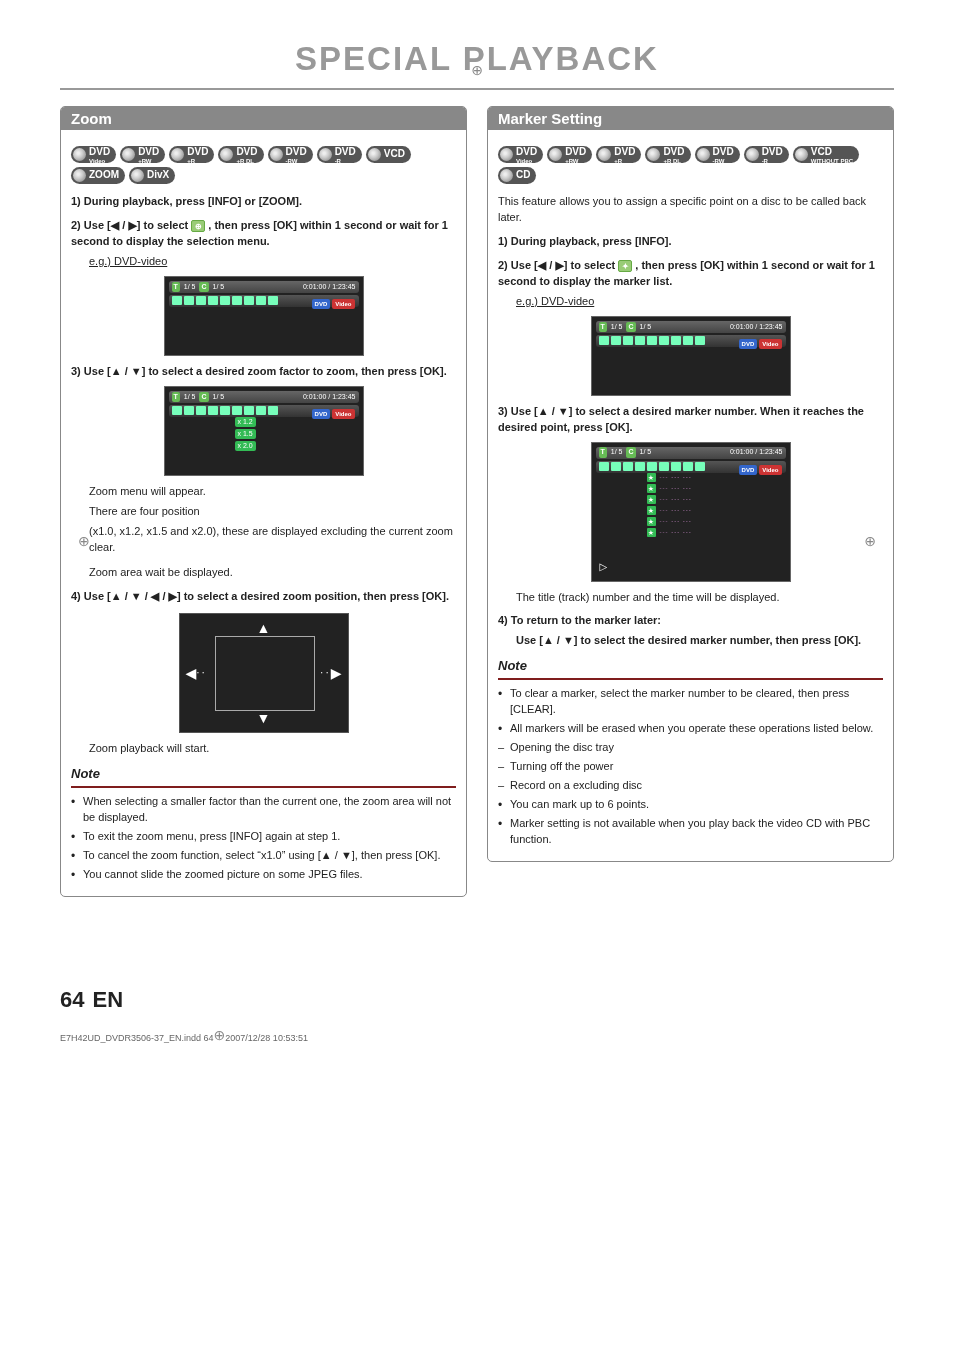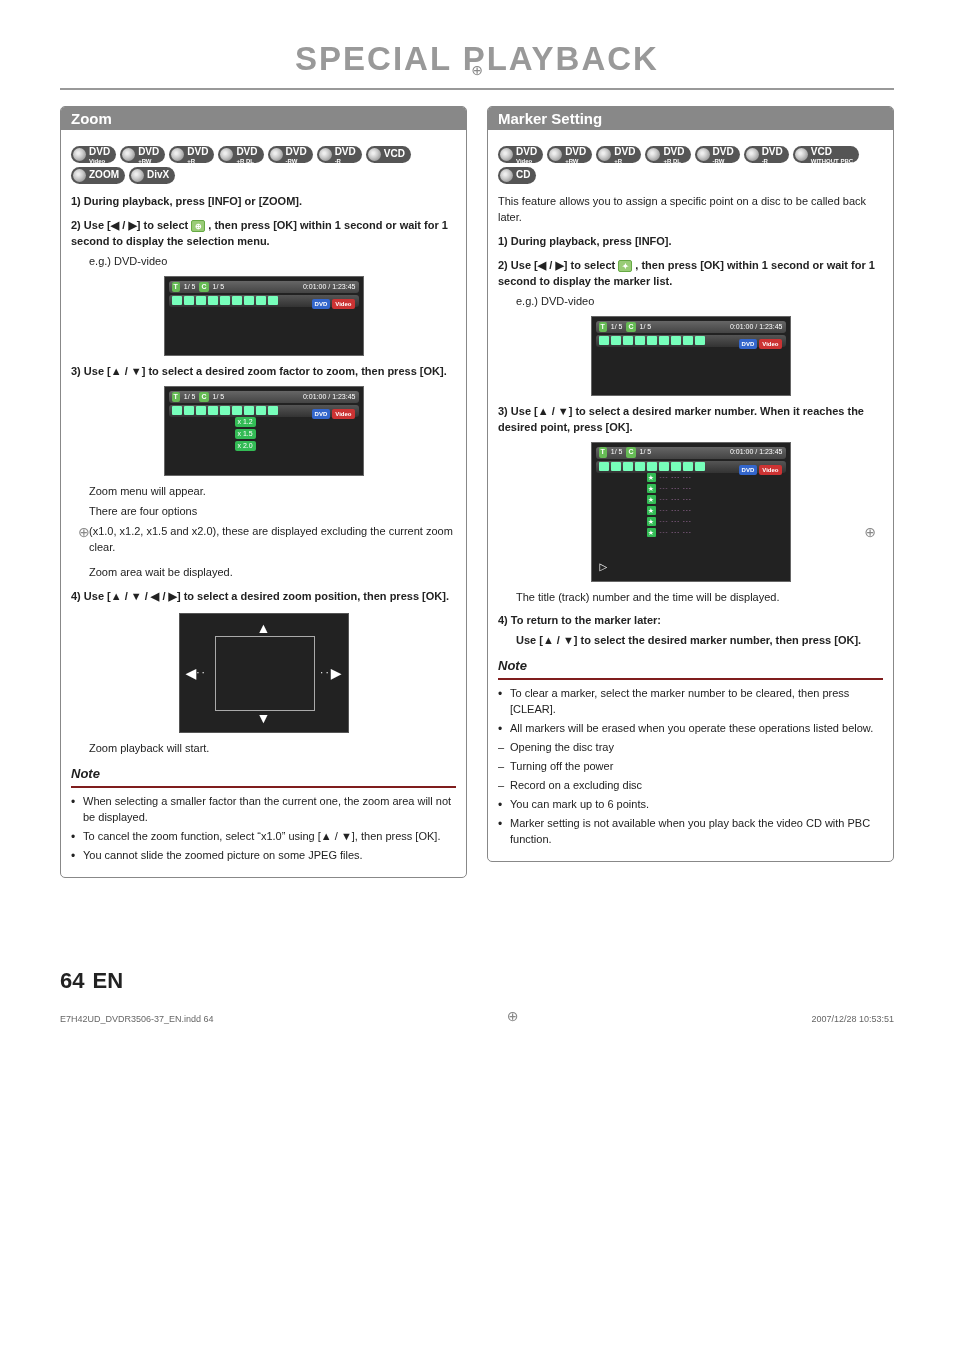--- a/index.html
+++ b/index.html
@@ -74,21 +74,21 @@
     border-radius: 50%;
     background: radial-gradient(circle at 40% 40%, #eee 10%, #ccc 40%, #777 100%);
     margin-right: 3px;
   }
   .badge-sub { font-size: 6px; display: block; line-height: 0.8; }
   .step {
     font-weight: bold;
     margin-top: 8px;
     margin-bottom: 4px;
   }
-  .indent { padding-left: 18px; }
+  .indent { padding-left: 18px; text-decoration: underline; }
   .body-text { margin: 4px 0 4px 18px; }
   .mini-screen {
     width: 200px;
     height: 80px;
     background: #222;
     border: 1px solid #666;
     margin: 6px auto 8px auto;
     padding: 4px;
     position: relative;
   }
@@ -187,21 +187,20 @@
     border: 1px solid #aaa;
   }
   .arrow { position:absolute; color:#fff; font-size:14px; }
   .arrow.up { top:4px; left:50%; transform:translateX(-50%);}
   .arrow.down { bottom:4px; left:50%; transform:translateX(-50%);}
   .arrow.left { left:6px; top:50%; transform:translateY(-50%); display:flex; align-items:center;}
   .arrow.right { right:6px; top:50%; transform:translateY(-50%); display:flex; align-items:center;}
   .dots { letter-spacing:2px; font-size:10px;}
   .footer {
     display: flex;
-    justify-content: space-between;
     align-items: flex-end;
     margin-top: 80px;
     font-size: 9px;
     color: #666;
   }
   .page-num {
     font-size: 22px;
     font-weight: bold;
     color: #222;
   }
@@ -350,21 +349,21 @@
           <span class="video-tag">Video</span>
         </div>
         <div class="zoom-options">
           <div class="zoom-opt">x 1.2</div>
           <div class="zoom-opt">x 1.5</div>
           <div class="zoom-opt">x 2.0</div>
         </div>
       </div>
 
       <div class="body-text">Zoom menu will appear.</div>
-      <div class="body-text">There are four options</div>
+      <div class="body-text">There are four position</div>
       <div class="body-text">(x1.0, x1.2, x1.5 and x2.0), these are displayed excluding the current zoom clear.</div>
       <div class="body-text" style="margin-top:10px;">Zoom area wait be displayed.</div>
 
       <div class="step">
         <span>4) Use [</span><span>▲ / ▼ / ◀ / ▶</span><span>] to select a desired zoom position, then press [OK].</span>
       </div>
 
       <div class="zoom-pos-box">
         <div class="arrow up"><span>▲</span></div>
         <div class="arrow down"><span>▼</span></div>
@@ -377,20 +376,21 @@
                 <span>▶</span>
               </div>
         <div class="zoom-inner"></div>
       </div>
 
       <div class="body-text">Zoom playback will start.</div>
 
       <div class="note-header">Note</div>
       <ul class="notes" id="zoom-notes">
               <li class="bullet">When selecting a smaller factor than the current one, the zoom area will not be displayed.</li>
+              <li class="bullet">To exit the zoom menu, press [INFO] again at step 1.</li>
               <li class="bullet">To cancel the zoom function, select “x1.0” using [▲ / ▼], then press [OK].</li>
               <li class="bullet">You cannot slide the zoomed picture on some JPEG files.</li>
             </ul>
     </div>
   </div>
 </div>
 
 <div class="col">
   <div class="section-box">
     <div class="section-header">

